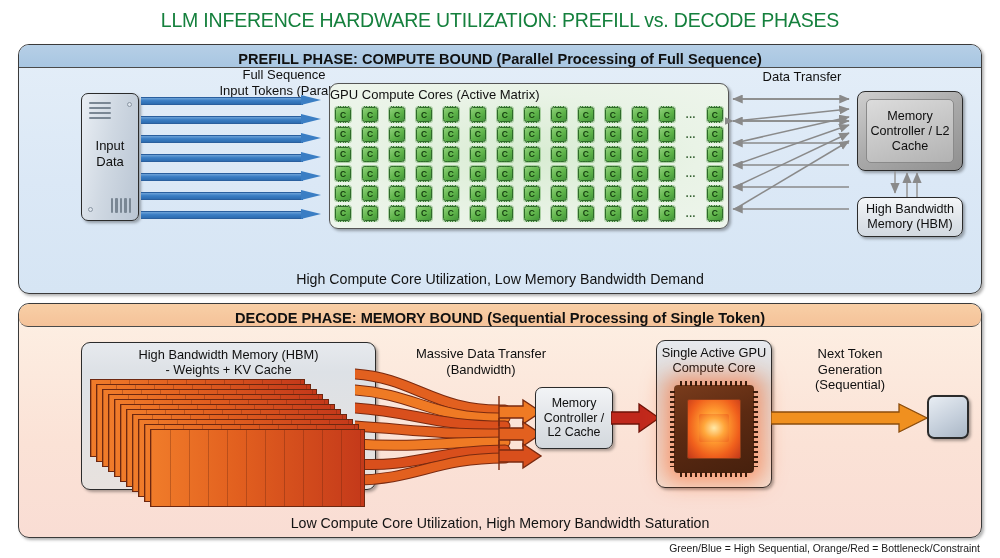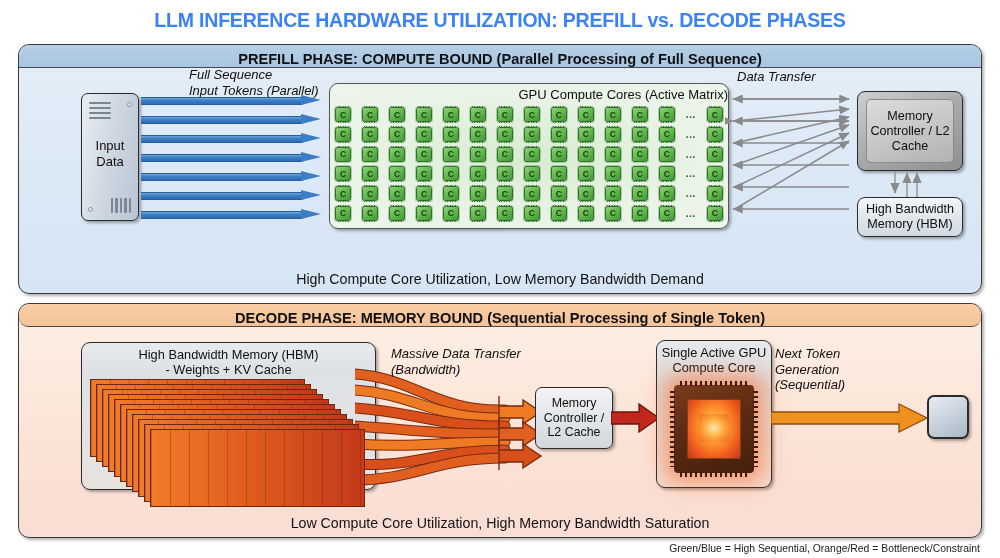--- a/index.html
+++ b/index.html
@@ -8,22 +8,22 @@
     background: #ffffff;
     font-family: "Liberation Sans", sans-serif;
     overflow: hidden;
     position: relative;
   }
 
   
   .title {
     text-align: center;
     font-size: 19.5px;
-    font-weight: bold;
-    color: #3b82f6;
+    font-weight: normal;
+    color: #15803d;
     letter-spacing: -0.2px;
     padding-top: 9px;
     height: 38px;
   }
 
   
   .panel {
     position: absolute;
     left: 18px; right: 18px;
     border: 1.6px solid #3a3a3a;
@@ -95,21 +95,21 @@
   }
 
   
   #gpu-matrix {
     left: 310px; top: 10px; width: 400px; height: 146px;
     background: radial-gradient(ellipse at 50% 50%, #d8ecd2 0%, #e9f3e6 60%, #eef5ec 100%);
     border: 1.6px solid #555; border-radius: 9px;
   }
   #gpu-matrix .mtitle {
     position: absolute; left: 0; right: 0; top: 3px;
-    text-align: right; font-size: 13px; color: #0f0f0f;
+    text-align: left; font-size: 13px; color: #0f0f0f;
   }
   .core-grid {
     position: absolute; left: 5px; right: 5px; top: 22px; bottom: 6px;
     display: flex; flex-direction: column; justify-content: space-between;
   }
   .core-row { display: flex; align-items: center; justify-content: space-between; height: 17px; }
   .core {
     position: relative; width: 16px; height: 15px;
     background: linear-gradient(145deg,#8fd07a 0%,#5fb44a 55%,#43963a 100%);
     border: 1px solid #2f6b2a; border-radius: 2.5px;
@@ -209,22 +209,22 @@
   #mc-decode span { font-size: 12.4px; color: #0f0f0f; text-align: center; line-height: 14.5px; }
 
   #next-token {
     left: 908px; top: 63px; width: 42px; height: 44px;
     background: linear-gradient(150deg,#e8edf3 0%,#c6d0dc 55%,#aab7c6 100%);
     border: 2px solid #2b2b2b; border-radius: 7px;
   }
 
   
   .flabel {
-    position: absolute; text-align: left;
-    font-size: 13px; color: #0f0f0f; line-height: 15.5px; font-style: italic;
+    position: absolute; text-align: center;
+    font-size: 13px; color: #0f0f0f; line-height: 15.5px;
   }
 
   .pipes-svg { position: absolute; left: 336px; top: 36px; width: 190px; height: 120px; }
   .redarrow-svg { position: absolute; left: 592px; top: 70px; width: 50px; height: 32px; }
   .orangearrow-svg { position: absolute; left: 752px; top: 68px; width: 160px; height: 36px; }
 
   .legend {
     position: absolute; right: 20px; bottom: 4px;
     font-size: 10.4px; color: #1a1a1a;
   }

